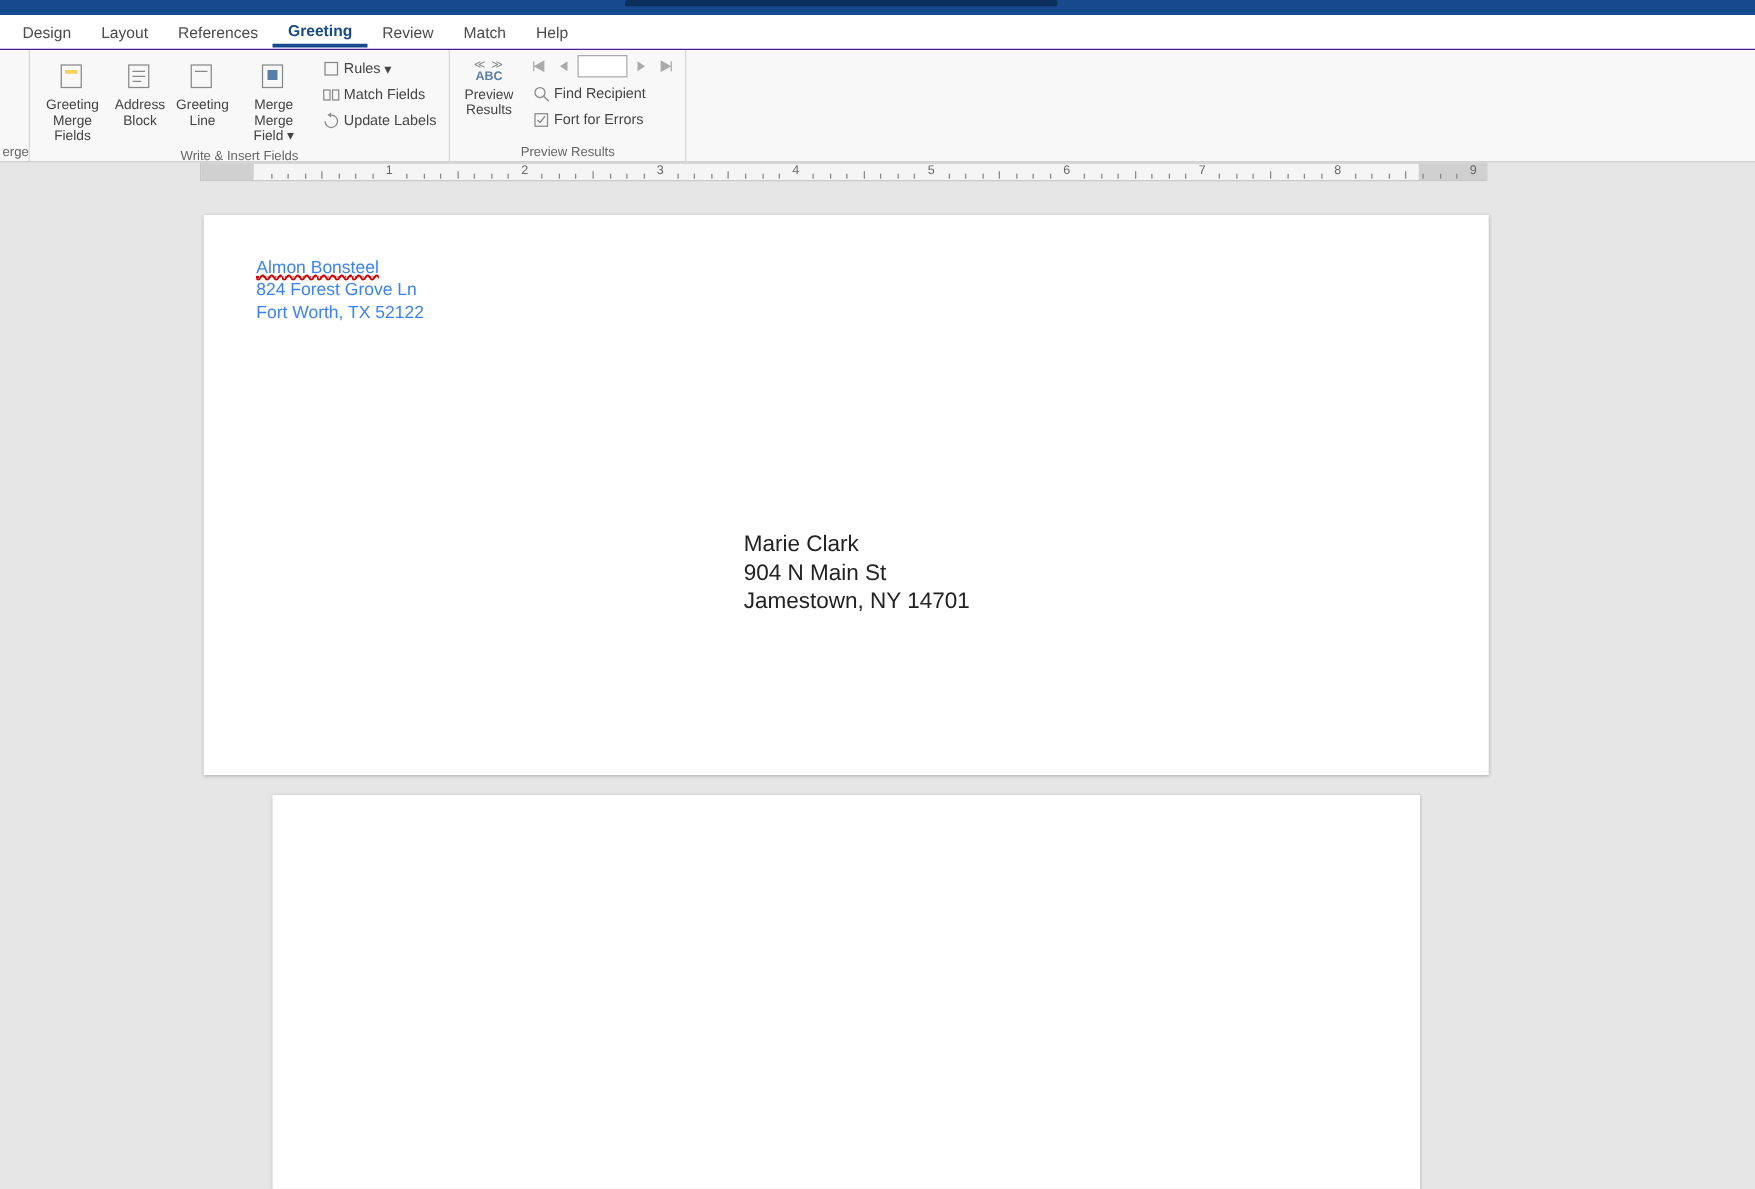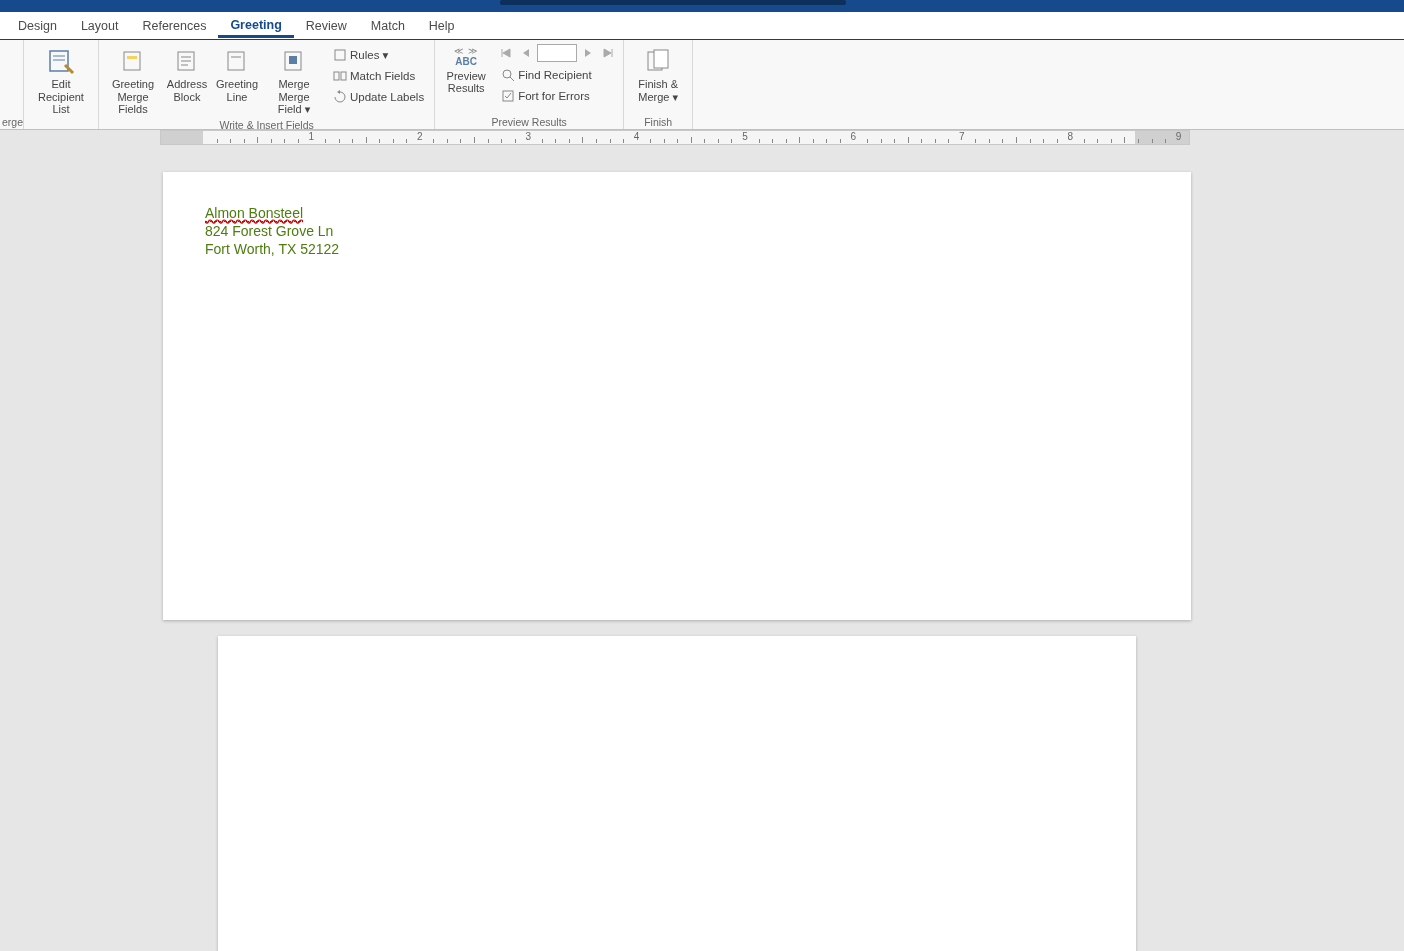--- a/index.html
+++ b/index.html
@@ -38,21 +38,21 @@
 .ruler .tick { position: absolute; top: 8px; width: 1px; height: 4px; background: #888; }
 .ruler .tick.m { top: 6px; height: 6px; }
 .ruler .num { position: absolute; top: 0; font-size: 10px; color: #666; transform: translateX(-50%); }
 
 
 .docarea { position: absolute; left: 0; top: 148px; right: 0; bottom: 0; overflow: hidden; background: #e6e6e6; }
 .page { position: absolute; background: #fff; box-shadow: 0 1px 3px rgba(0,0,0,.25); }
 .page1 { left: 163px; top: 24px; width: 1028px; height: 448px; }
 .page2 { left: 218px; top: 488px; width: 918px; height: 460px; }
 
-.return-addr { position: absolute; left: 42px; top: 32px; font-family: Calibri, Arial, sans-serif; font-size: 14px; color: #4d7c0f; line-height: 1.3; }
+.return-addr { position: absolute; left: 42px; top: 32px; font-family: Calibri, Arial, sans-serif; font-size: 14px; color: #3b82f6; line-height: 1.3; }
 .return-addr .name { border-bottom: 1px dotted #c00; text-decoration-style: wavy; text-decoration-line: underline; text-decoration-color: #c00; }
 
 .dest-addr { position: absolute; left: 432px; top: 252px; font-family: "Brush Script MT", "Segoe Script", cursive; font-size: 18px; color: #222; line-height: 1.25; }
 .dest-addr .l1 { font-size: 18px; }
 </style>
 </head>
 <body>
 
 <div class="titlebar">
   <div class="search"></div>
@@ -68,37 +68,20 @@
   <div class="tab">Help</div>
 </div>
 
 <div class="ribbon">
 
   <div class="group" style="width:24px;padding-left:2px">
     <div></div>
     <div class="group-label">erge</div>
   </div>
 
-  <div class="group" style="border-right:1px solid #d8d8d8">
-    <div class="group-row">
-      <div class="bigbtn" style="width:62px">
-        <span class="ico">
-          <svg width="28" height="28">
-              <rect x="3" y="4" width="18" height="20" fill="none" stroke="#5b7ea8" stroke-width="1.5"></rect>
-              <line x1="6" y1="9" x2="18" y2="9" stroke="#5b7ea8"></line>
-              <line x1="6" y1="13" x2="18" y2="13" stroke="#5b7ea8"></line>
-              <path d="M18 18 L26 26" stroke="#b58b2e" stroke-width="3"></path>
-            </svg>
-        </span>
-        <span style="white-space:pre-line">Edit
-Recipient List</span>
-      </div>
-    </div>
-    <div class="group-label"></div>
-  </div>
 
   <div class="group">
     <div class="group-row">
       <div class="bigbtn">
         <span class="ico">
             <svg width="26" height="26">
               <rect x="4" y="4" width="16" height="18" fill="none" stroke="#888"></rect>
               <rect x="7" y="8" width="10" height="3" fill="#f4d35e"></rect>
             </svg>
           </span>
@@ -208,35 +191,20 @@
                 <rect x="2" y="2" width="10" height="10" fill="none" stroke="#888"></rect>
                 <path d="M4 7 L6 9 L10 4" fill="none" stroke="#888"></path>
               </svg></span>
           <span>Fort for Errors</span>
         </div>
       </div>
     </div>
     <div class="group-label">Preview Results</div>
   </div>
 
-  <div class="group">
-    <div class="group-row">
-      <div class="bigbtn" style="width:56px">
-        <span class="ico">
-            <svg width="28" height="26">
-              <rect x="4" y="4" width="14" height="18" fill="none" stroke="#888"></rect>
-              <rect x="10" y="2" width="14" height="18" fill="#fff" stroke="#888"></rect>
-            </svg>
-          </span>
-        <span style="white-space:pre-line"><span>Finish &amp;
-Merge</span> ▾</span>
-      </div>
-    </div>
-    <div class="group-label">Finish</div>
-  </div>
 
 </div>
 
 <div class="ruler-wrap">
   <div class="ruler">
     <div class="shade-l"></div>
     <div class="shade-r"></div>
   <div class="tick" style="left: 55.55px;"></div>
       <div class="tick" style="left: 69.1px;"></div>
       <div class="tick" style="left: 82.65px;"></div>
@@ -312,15 +280,20 @@
     </div>
 </div>
 
 <div class="docarea">
   <div class="page page1">
     <div class="return-addr">
       <div><span class="name">Almon Bonsteel</span></div>
       <div>824 Forest Grove Ln</div>
       <div>Fort Worth, TX 52122</div>
     </div>
+    <div class="dest-addr">
+      <div class="l1">Marie Clark</div>
+      <div>904 N Main St</div>
+      <div>Jamestown, NY 14701</div>
+    </div>
   </div>
   <div class="page page2"></div>
 </div>
 
 </body></html>

